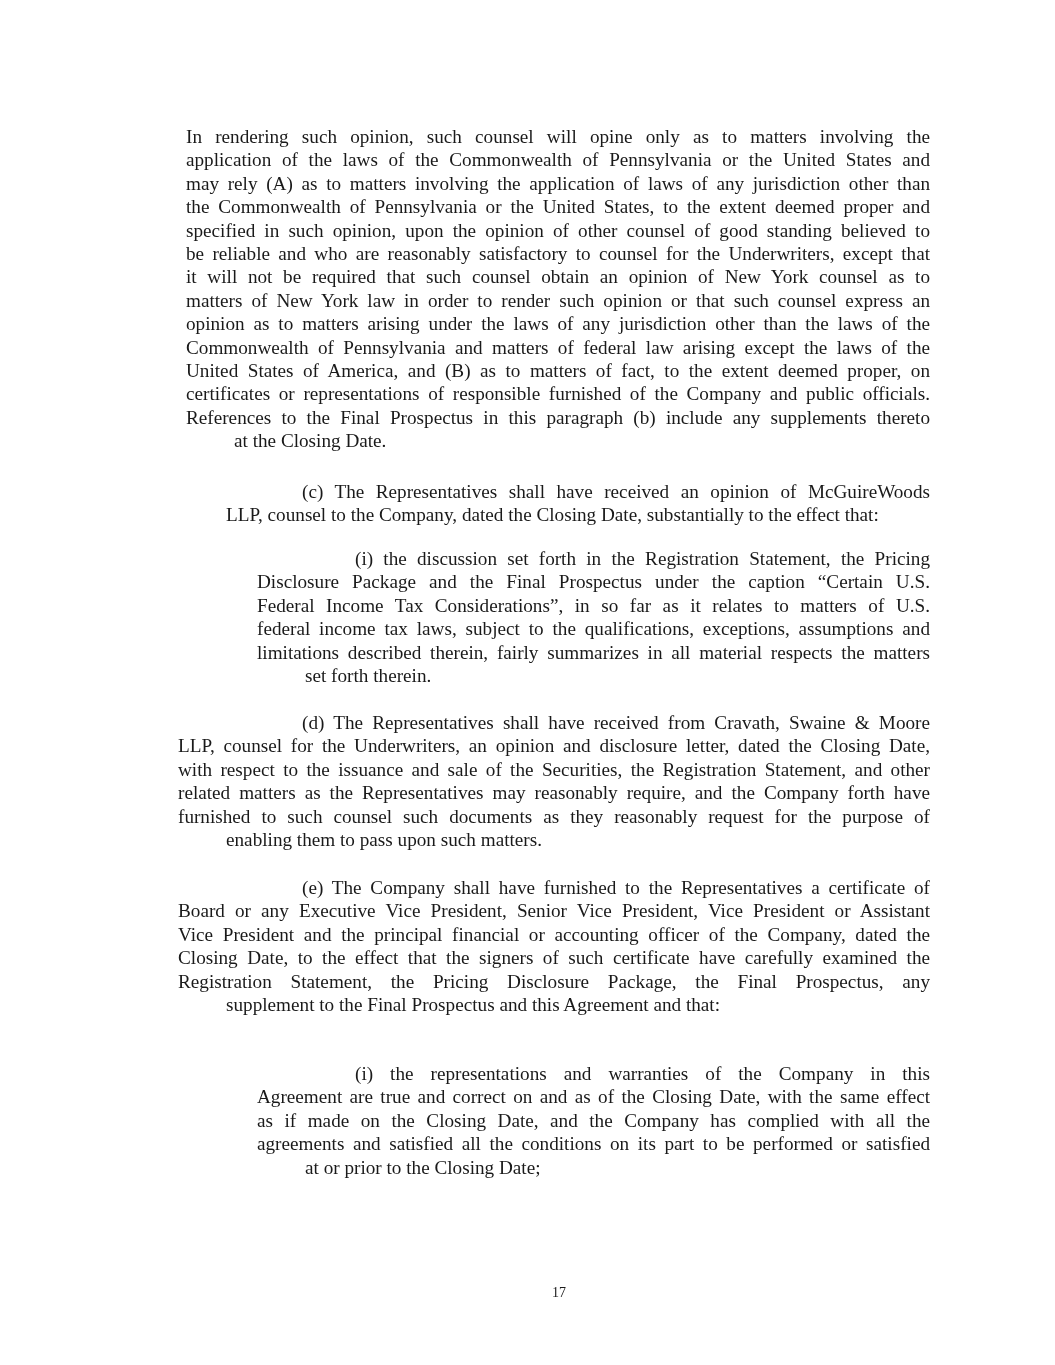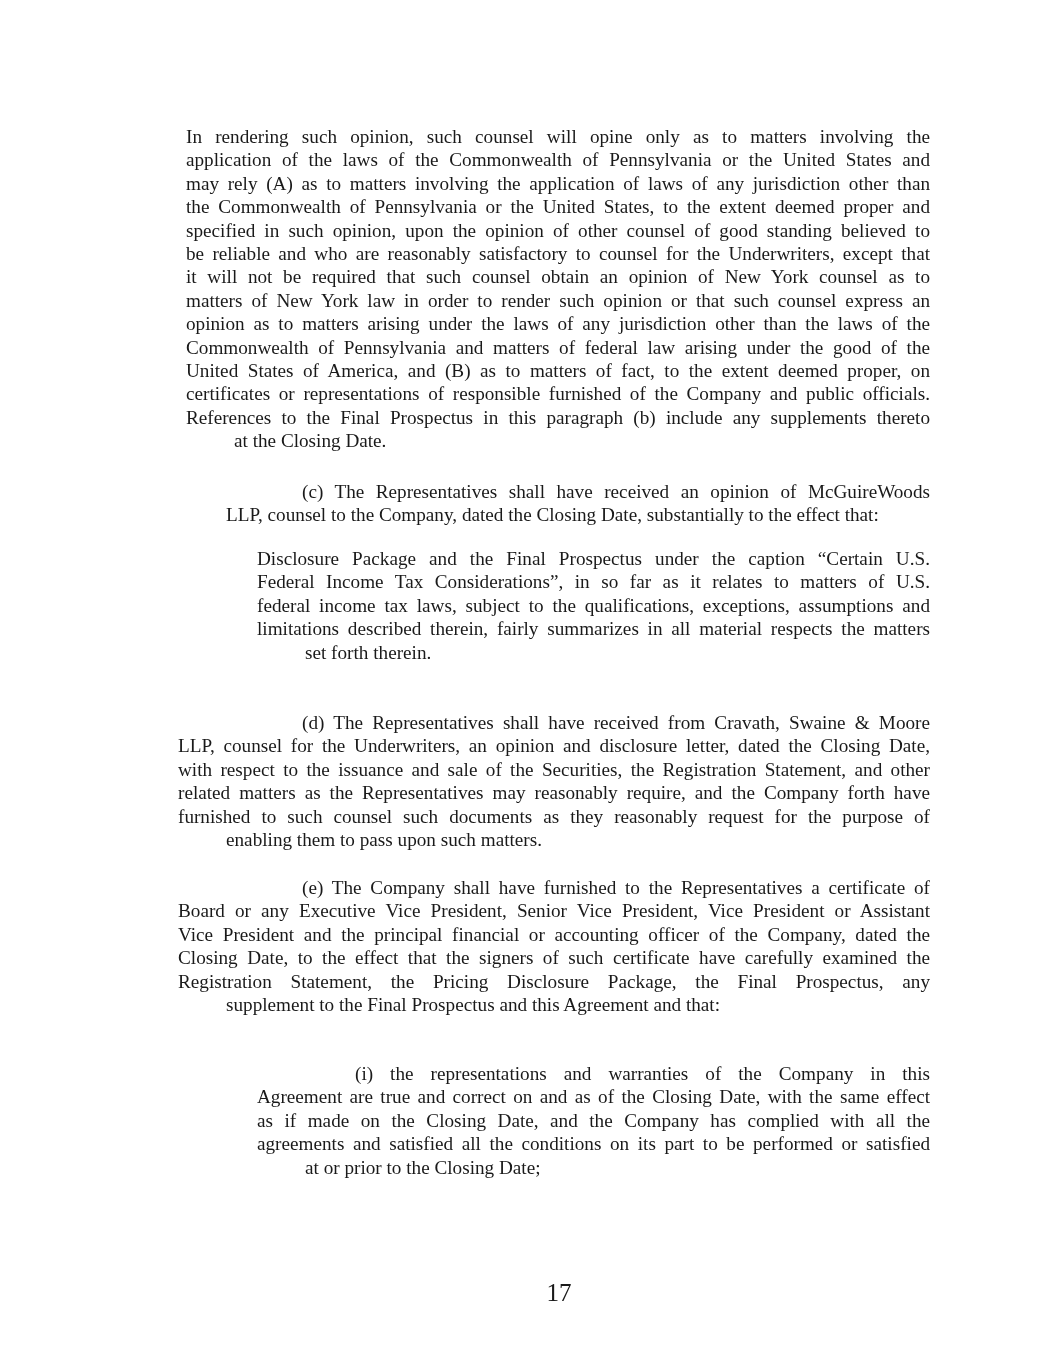--- a/index.html
+++ b/index.html
@@ -46,54 +46,55 @@
     .p-e   { left: 178px; top: 876px; width: 752px; }
     .p-ei  { left: 257px; top: 1062px; width: 673px; }
     .indent-main { padding-left: 124px; }
     .indent-sub  { padding-left: 98px; }
     .page-number {
       position: absolute;
       left: 0;
       width: 1055px;
       top: 1281px;
       text-align: center;
-      font-size: 25px;
+      font-size: 14px;
       line-height: 23px;
       padding-left: 63px;
       box-sizing: border-box;
     }
   </style>
 </head>
 <body>
 
 <div class="page">
 
   <p class="para p-top">
     <span class="line">In rendering such opinion, such counsel will opine only as to matters involving the</span>
     <span class="line">application of the laws of the Commonwealth of Pennsylvania or the United States and</span>
     <span class="line">may rely (A) as to matters involving the application of laws of any jurisdiction other than</span>
     <span class="line">the Commonwealth of Pennsylvania or the United States, to the extent deemed proper and</span>
     <span class="line">specified in such opinion, upon the opinion of other counsel of good standing believed to</span>
     <span class="line">be reliable and who are reasonably satisfactory to counsel for the Underwriters, except that</span>
     <span class="line">it will not be required that such counsel obtain an opinion of New York counsel as to</span>
     <span class="line">matters of New York law in order to render such opinion or that such counsel express an</span>
     <span class="line">opinion as to matters arising under the laws of any jurisdiction other than the laws of the</span>
-    <span class="line">Commonwealth of Pennsylvania and matters of federal law arising under the good of the</span>
+    <span class="line">Commonwealth of Pennsylvania and matters of federal law arising except the laws of the</span>
     <span class="line">United States of America, and (B) as to matters of fact, to the extent deemed proper, on</span>
     <span class="line">certificates or representations of responsible furnished of the Company and public officials.</span>
     <span class="line">References to the Final Prospectus in this paragraph (b) include any supplements thereto</span>
     <span class="line last">at the Closing Date.</span>
   </p>
 
   <p class="para p-c">
     <span class="line indent-main">(c)  The Representatives shall have received an opinion of McGuireWoods</span>
     <span class="line last">LLP, counsel to the Company, dated the Closing Date, substantially to the effect that:</span>
   </p>
 
   <p class="para p-ci">
+    <span class="line indent-sub">(i) the discussion set forth in the Registration Statement, the Pricing</span>
     <span class="line">Disclosure Package and the Final Prospectus under the caption “Certain U.S.</span>
     <span class="line">Federal Income Tax Considerations”, in so far as it relates to matters of U.S.</span>
     <span class="line">federal income tax laws, subject to the qualifications, exceptions, assumptions and</span>
     <span class="line">limitations described therein, fairly summarizes in all material respects the matters</span>
     <span class="line last">set forth therein.</span>
   </p>
 
   <p class="para p-d">
     <span class="line indent-main">(d)  The Representatives shall have received from Cravath, Swaine &amp; Moore</span>
     <span class="line">LLP, counsel for the Underwriters, an opinion and disclosure letter, dated the Closing Date,</span>

